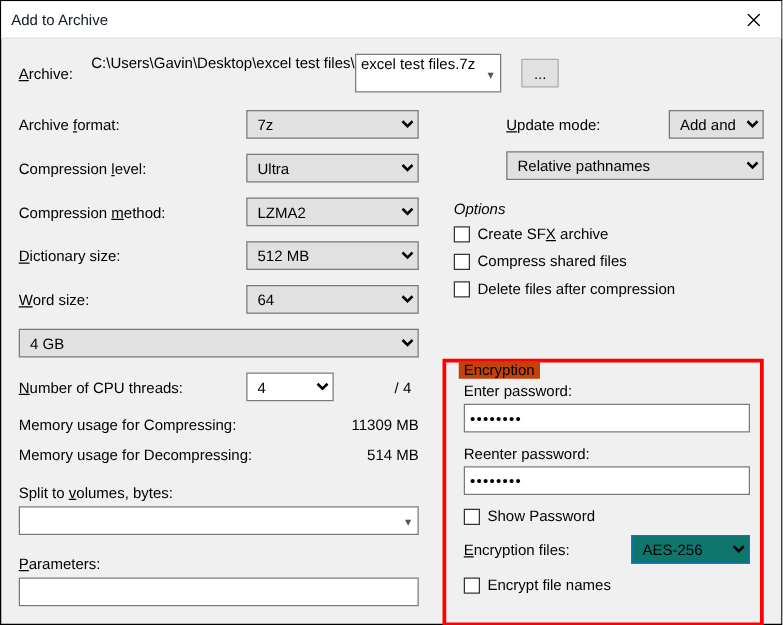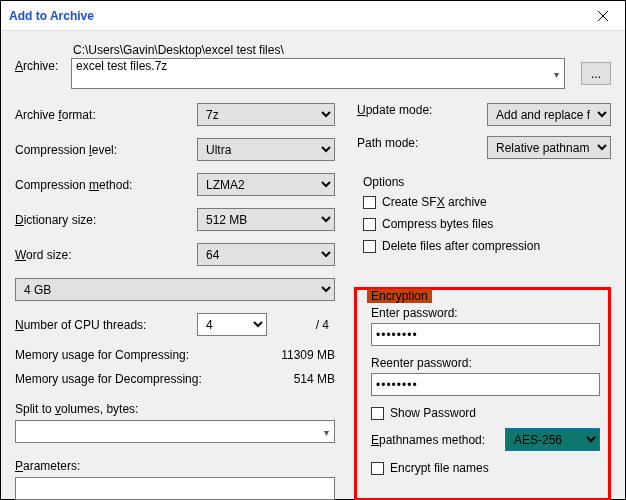--- a/index.html
+++ b/index.html
@@ -1,62 +1,62 @@
 <!DOCTYPE html>
 <html><head>
 <meta charset="utf-8">
 <style>
   * { box-sizing: border-box; font-family: "Segoe UI", Tahoma, sans-serif; font-size: 12px; }
   body { margin: 0; background: #fff; }
   .window { width: 626px; height: 500px; border: 1px solid #000; background: #f0f0f0; display: flex; flex-direction: column; }
   .titlebar { height: 30px; background: #fff; border-bottom: 1px solid #ddd; display: flex; align-items: center; justify-content: space-between; padding-left: 8px; }
-  .titlebar .title { color: #1d4ed8; font-weight: bold; }
+  .titlebar .title { color: #0f172a; }
   .titlebar .close { width: 45px; height: 30px; display: flex; align-items: center; justify-content: center; color: #000; }
   .body { flex: 1; padding: 12px 14px; position: relative; }
 
   .u { text-decoration: underline; }
 
   
   .archive-row { display: flex; align-items: center; margin-bottom: 14px; }
   .archive-label { width: 56px; }
-  .archive-right { flex: 1; display: flex; flex-direction: column; }
+  .archive-right { flex: 1; display: flex; }
   .archive-path { color: #000; padding-left: 2px; margin-bottom: 1px; font-size: 12px; }
   .archive-input-row { display: flex; align-items: center; }
   .archive-select { flex: 1; height: 31px; border: 1px solid #7a7a7a; background: #fff; padding: 0 20px 0 4px; position: relative; }
   .archive-select .caret { position: absolute; right: 5px; top: 50%; transform: translateY(-50%); }
   .browse-btn { width: 30px; height: 23px; border: 1px solid #adadad; background: #e1e1e1; margin-left: 16px; display: flex; align-items: center; justify-content: center; }
 
   
   .cols { display: flex; gap: 22px; }
   .left-col { width: 320px; }
   .right-col { flex: 1; }
 
   .form-row { display: flex; align-items: center; height: 23px; margin-bottom: 12px; }
   .form-row .lbl { width: 182px; }
   .form-row .ctl { flex: 1; }
 
-  .form-row-r { display: flex; align-items: flex-start; height: 23px; margin-bottom: 10px; }
+  .form-row-r { display: flex; align-items: center; height: 23px; margin-bottom: 10px; margin-left: 48px; }
   .form-row-r .lbl { width: 130px; }
   .form-row-r .ctl { flex: 1; }
 
   select.drop { width: 100%; height: 23px; border: 1px solid #7a7a7a; background: #e1e1e1; padding: 0 4px; }
   input.txt { width: 100%; height: 23px; border: 1px solid #7a7a7a; background: #fff; padding: 0 4px; }
 
   .cpu-row { display: flex; align-items: center; height: 23px; margin-bottom: 12px; }
   .cpu-row .lbl { width: 182px; }
   .cpu-row select { width: 70px; height: 23px; border: 1px solid #7a7a7a; background: #fff; padding: 0 4px; }
   .cpu-row .slash { flex: 1; text-align: right; padding-right: 6px; }
 
   .mem-row { display: flex; justify-content: space-between; margin-bottom: 10px; }
 
   .stack-label { margin-bottom: 4px; }
   .stack-input { margin-bottom: 16px; }
 
   
-  .options-lbl { margin-left: 6px; margin-bottom: 6px; }
+  .options-lbl { margin-left: 6px; margin-bottom: 6px; font-style: italic; }
   .chk-row { display: flex; align-items: center; margin-bottom: 8px; margin-left: 6px; }
   .chk { width: 13px; height: 13px; border: 1px solid #333; background: #fff; margin-right: 6px; flex-shrink: 0; }
 
   
   .enc-box { border: 3px solid #ff0000; position: absolute; right: 14px; top: 256px; width: 257px; height: 214px; padding: 6px 8px 6px 14px; }
   .enc-title { position: absolute; top: -1px; left: 10px; background: #c2410c; padding: 0 4px; }
   .enc-inner { margin-top: 10px; }
   .enc-lbl { margin-bottom: 3px; }
   .enc-input { width: 100%; height: 23px; border: 1px solid #7a7a7a; background: #fff; padding: 0 4px; letter-spacing: 1px; font-family: Arial; font-size: 6px; color: #000; display: flex; align-items: center; margin-bottom: 10px; }
   .enc-method-row { display: flex; align-items: center; margin-top: 6px; margin-bottom: 10px; }
@@ -155,33 +155,32 @@
       </div>
 
       <div class="right-col">
 
         <div class="form-row-r">
           <div class="lbl"><span class="u">U</span><span>pdate mode:</span></div>
           <div class="ctl"><select class="drop"><option>Add and replace files</option></select></div>
         </div>
 
         <div class="form-row-r" style="margin-bottom:16px">
-          <div class="lbl">Path mode:</div>
           <div class="ctl"><select class="drop"><option>Relative pathnames</option></select></div>
         </div>
 
         <div class="options-lbl">Options</div>
 
         <div class="chk-row">
           <div class="chk"></div>
           <span><span>Create SF</span><span class="u">X</span><span> archive</span></span>
         </div>
         <div class="chk-row">
           <div class="chk"></div>
-          <span>Compress bytes files</span>
+          <span>Compress shared files</span>
         </div>
         <div class="chk-row">
           <div class="chk"></div>
           <span>Delete files after compression</span>
         </div>
 
       </div>
     </div>
 
     <div class="enc-box">
@@ -196,21 +195,21 @@
         <div class="enc-input">
             <span>••••••••</span>
           </div>
 
         <div class="chk-row" style="margin-left:0">
           <div class="chk"></div>
           <span>Show Password</span>
         </div>
 
         <div class="enc-method-row">
-          <div class="ml"><span class="u">E</span><span>pathnames method:</span></div>
+          <div class="ml"><span class="u">E</span><span>ncryption files:</span></div>
           <select><option>AES-256</option></select>
         </div>
 
         <div class="chk-row" style="margin-left:0;margin-bottom:0">
           <div class="chk"></div>
           <span>Encrypt file names</span>
         </div>
       </div>
     </div>
 

